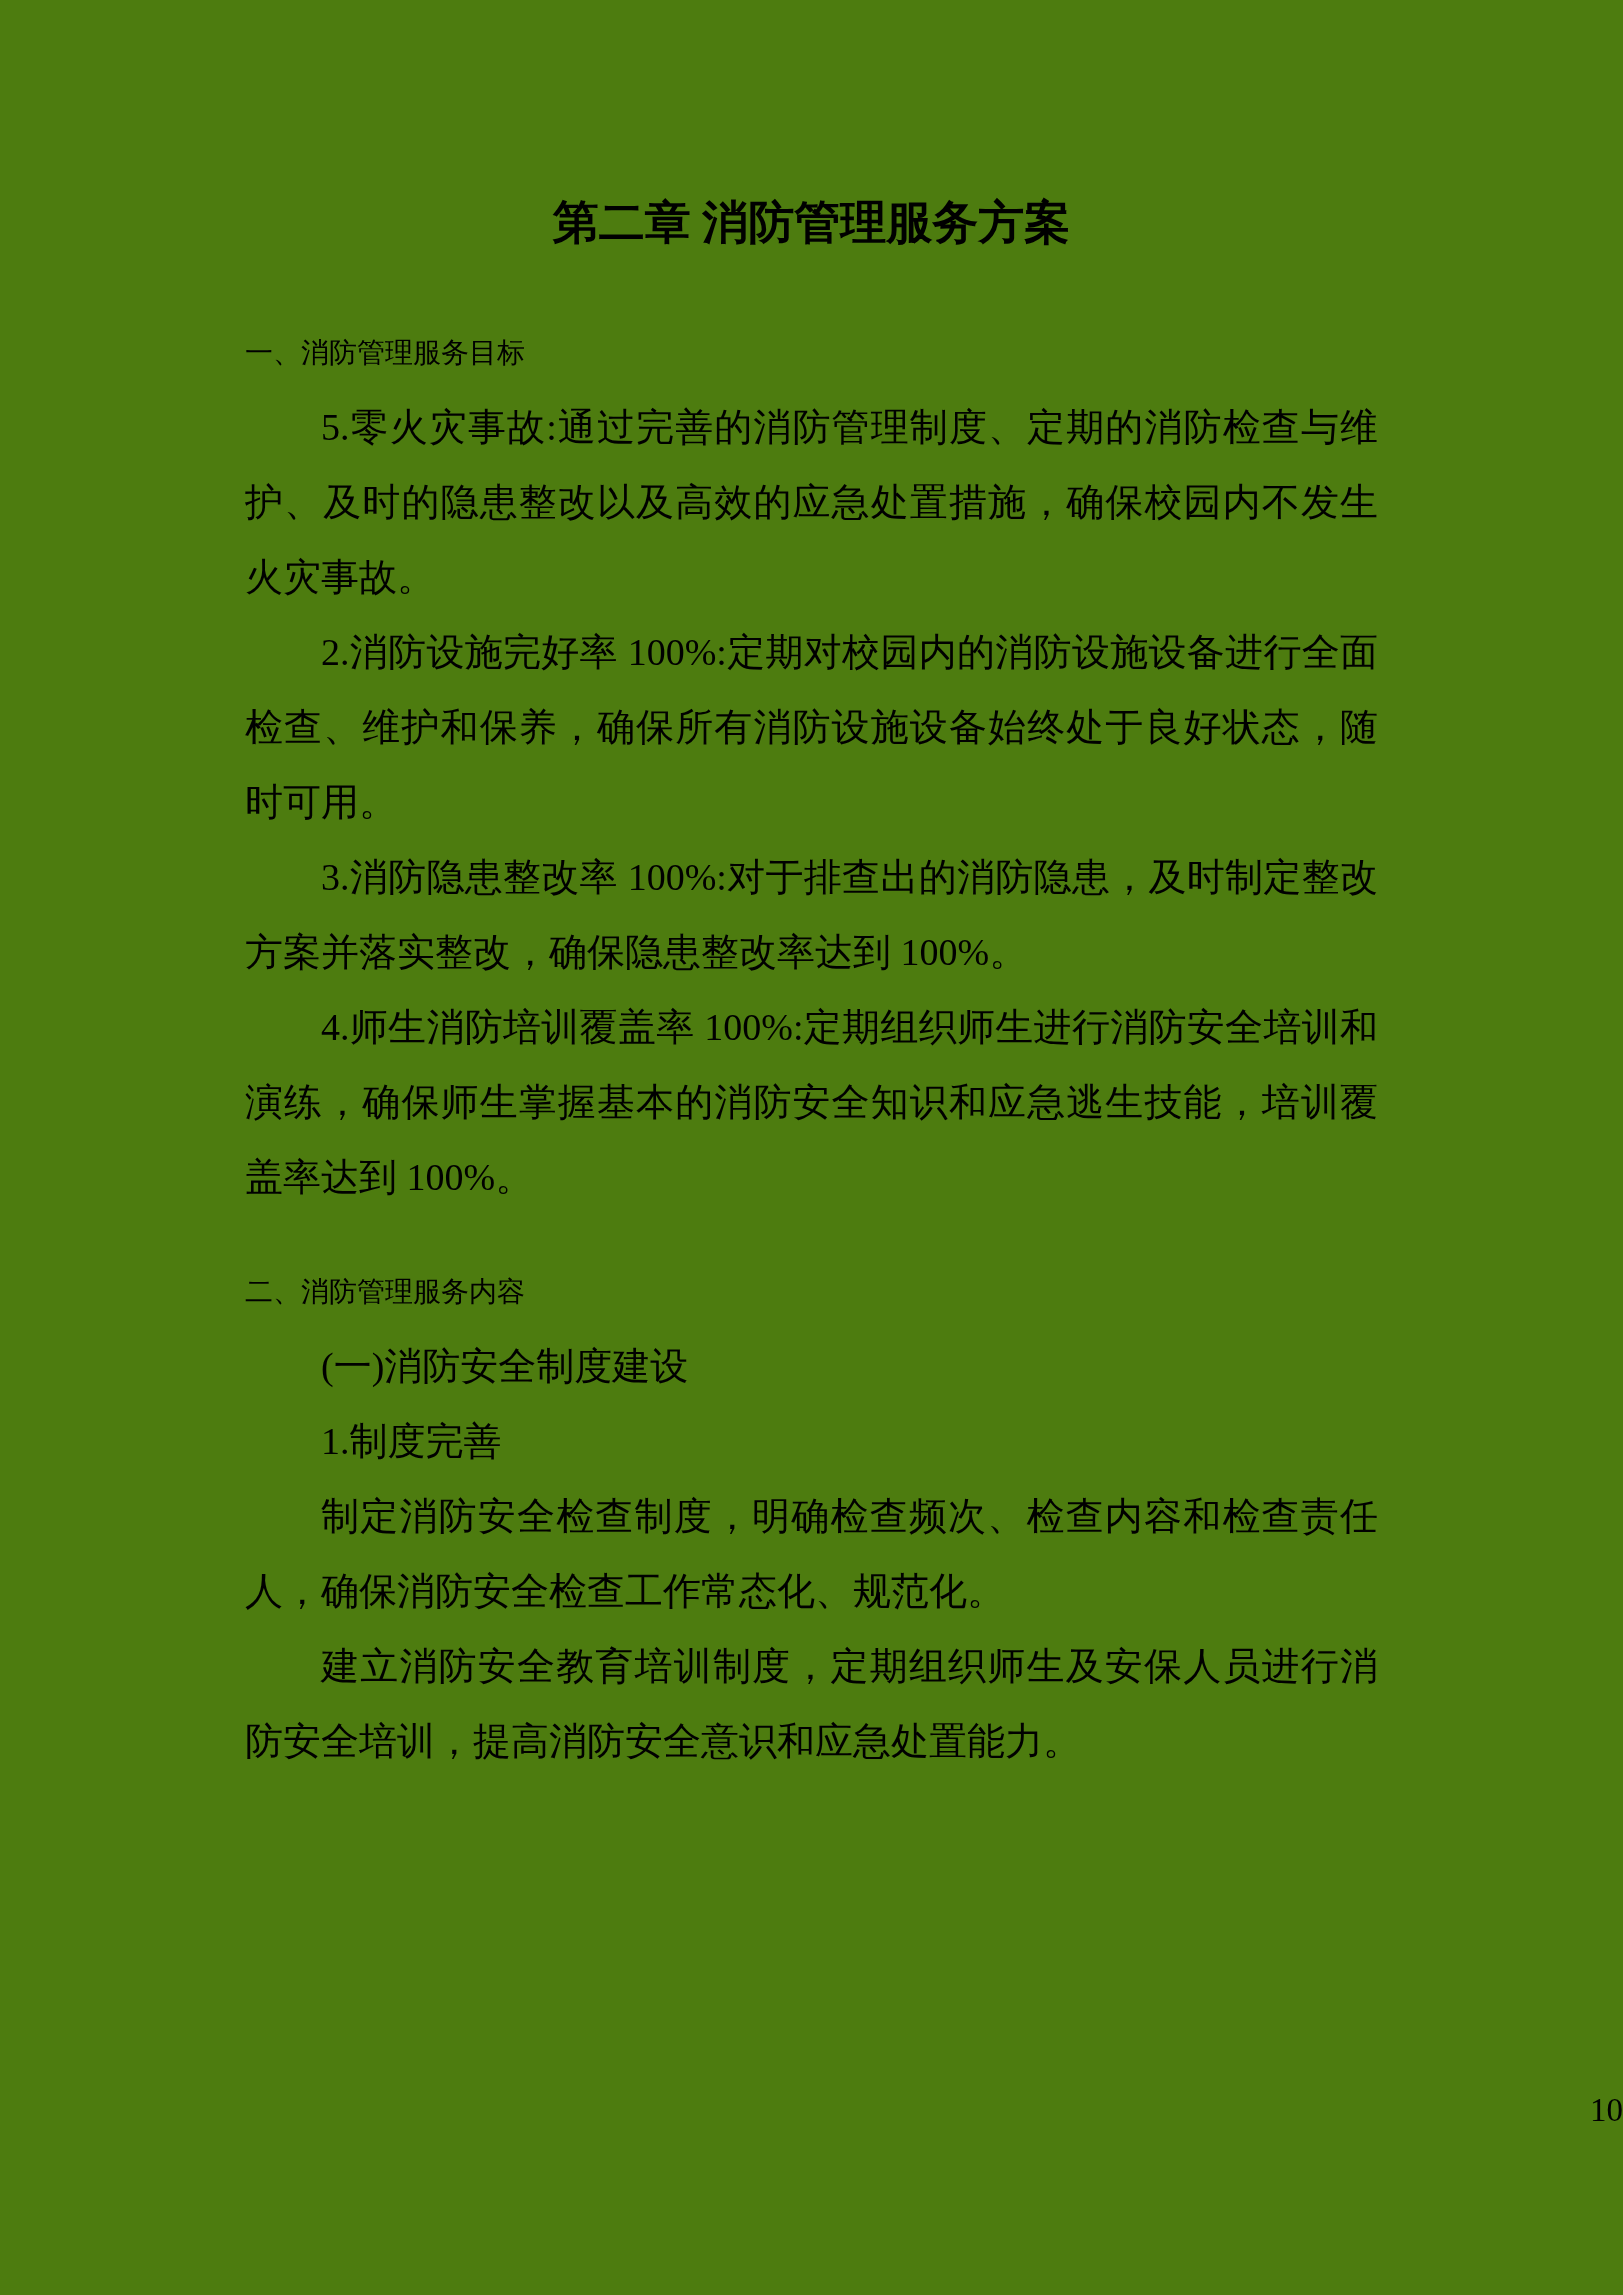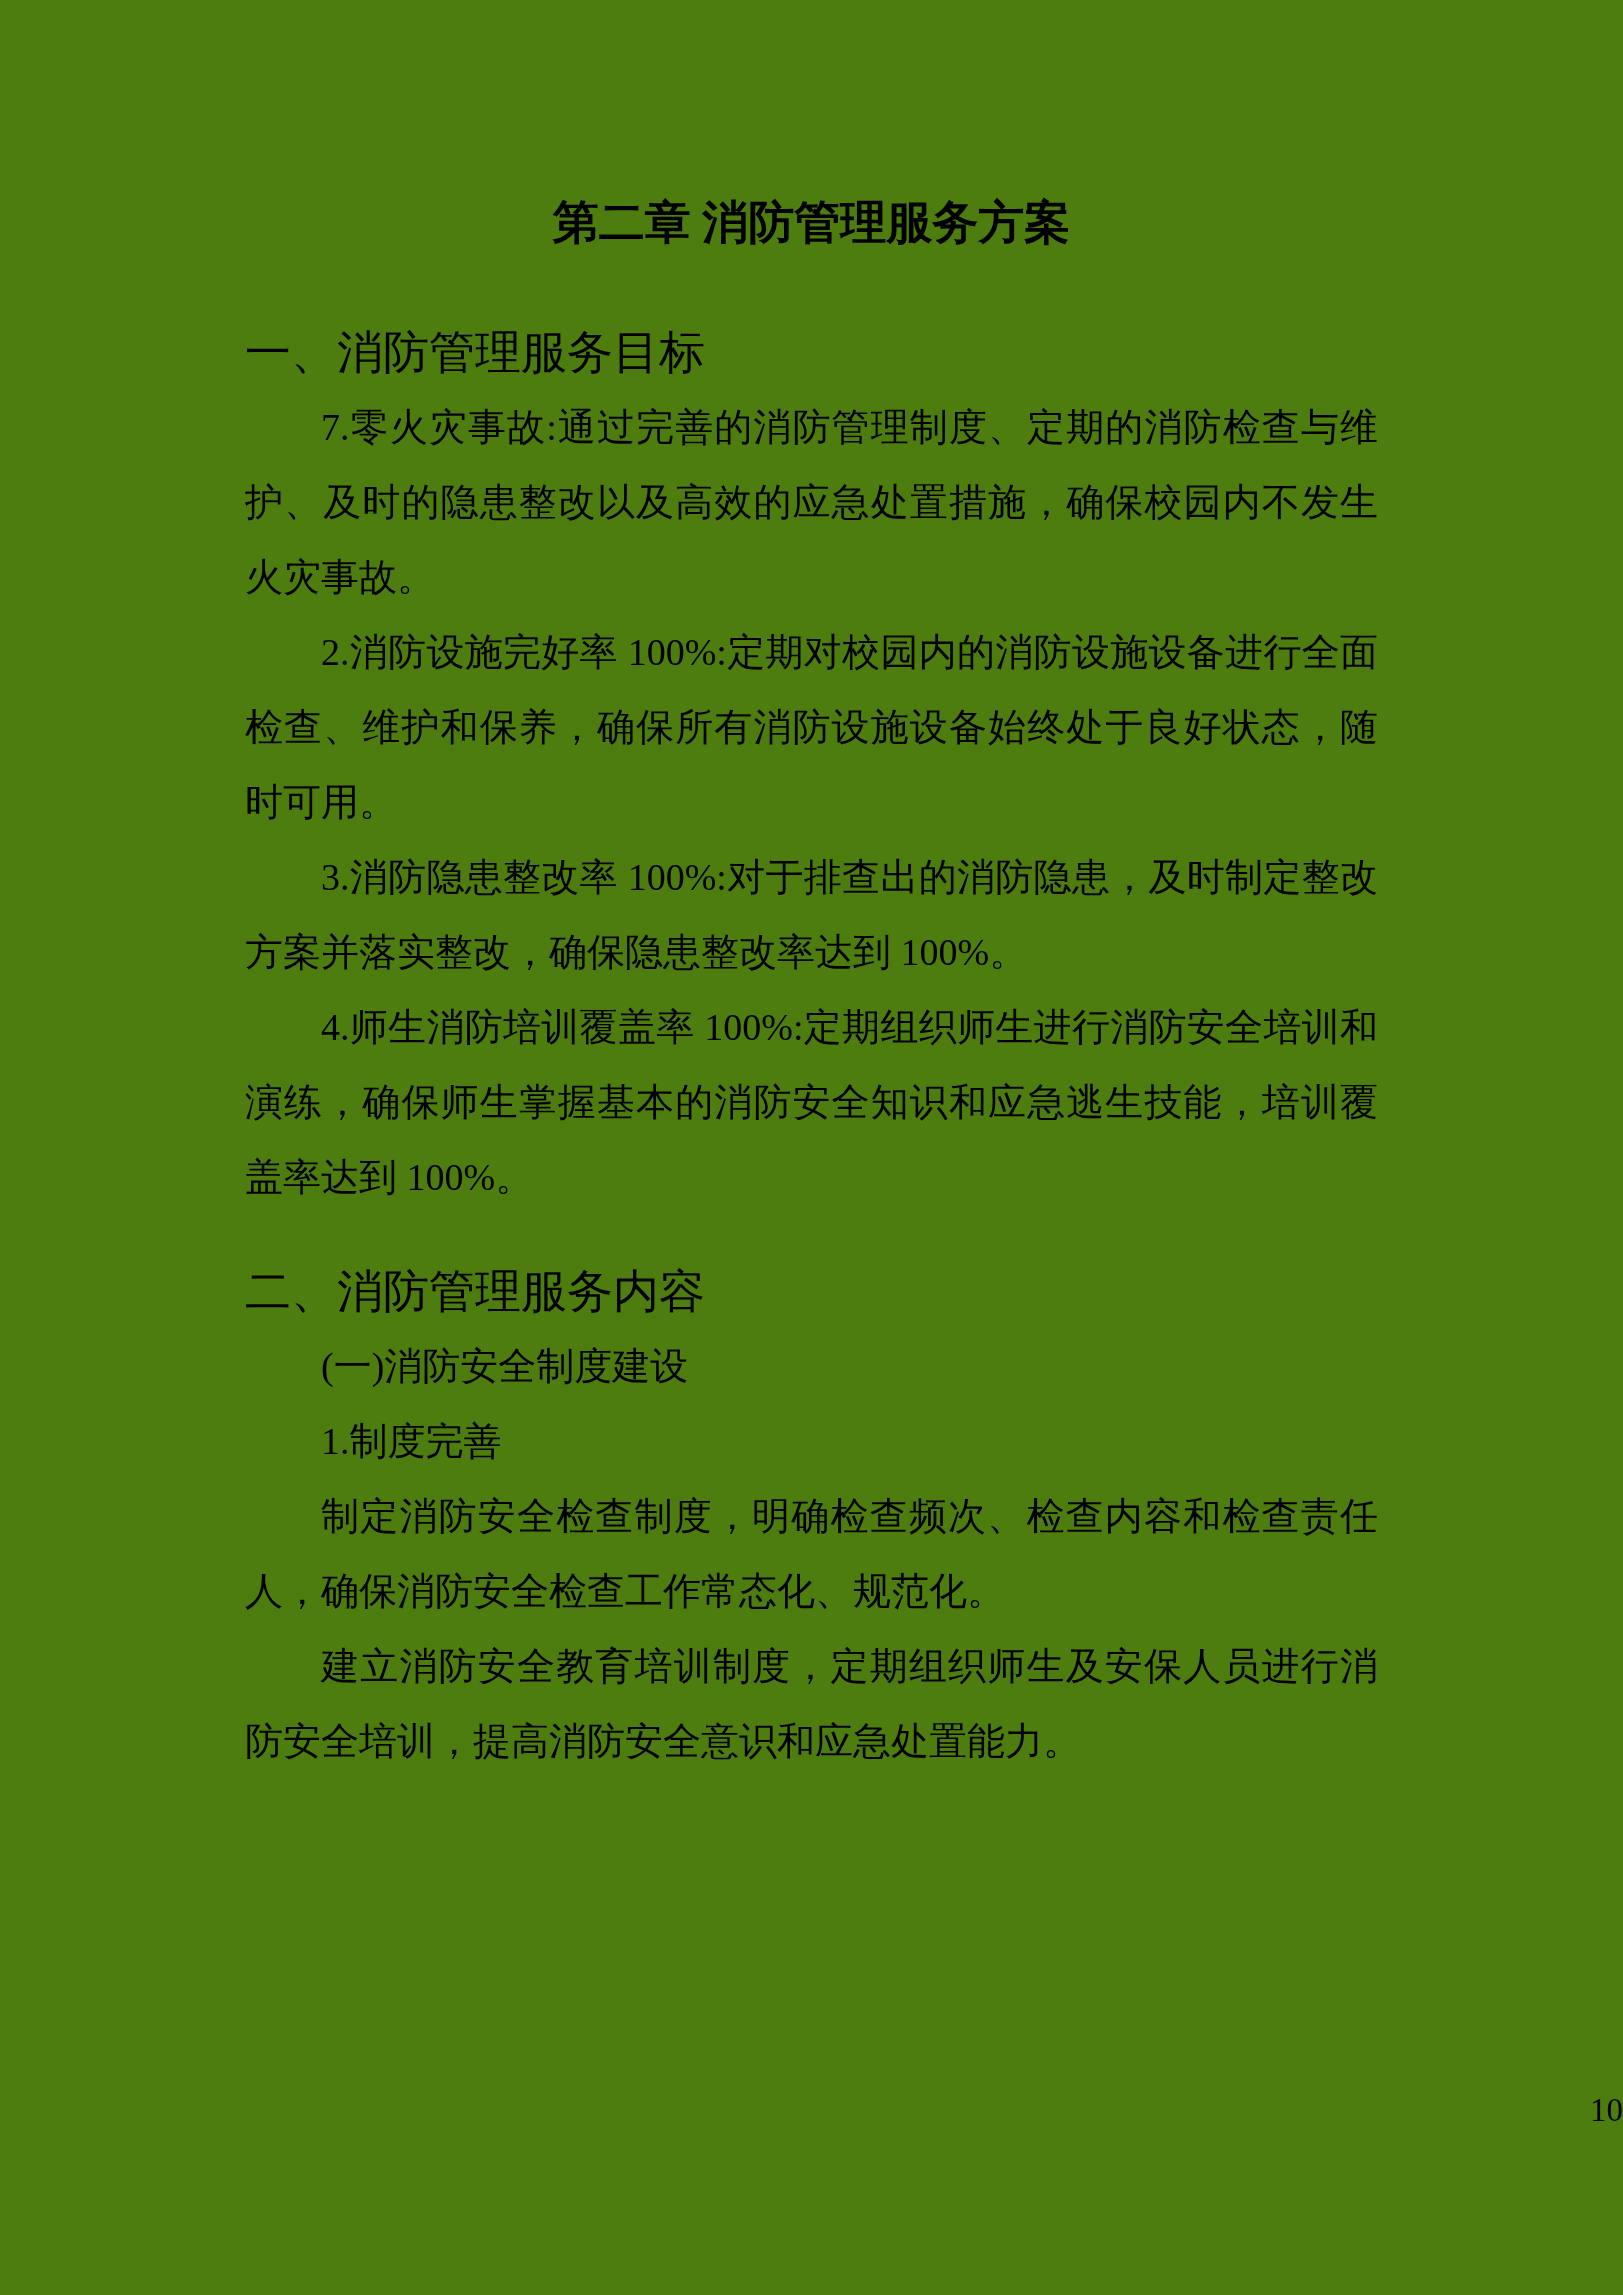--- a/index.html
+++ b/index.html
@@ -25,21 +25,21 @@
   }
   .doc-title {
     font-size: 46px;
     font-weight: bold;
     line-height: 75px;
     text-align: center;
     margin: 0;
     white-space: nowrap;
   }
   .heading-l1 {
-    font-size: 46px;
+    font-size: 28px;
     line-height: 75px;
     margin: 55px 0 0 0;
     text-align: left;
   }
   .heading-l1.with-gap {
     margin-top: 39px;
   }
   .sub-heading {
     font-size: 38px;
     line-height: 75px;
@@ -67,21 +67,21 @@
 </head>
 <body>
 
 <div class="page">
   <div class="content">
 
     <div class="doc-title">第二章 消防管理服务方案</div>
 
     <div class="heading-l1">一、消防管理服务目标</div>
 
-    <p class="body-para">7.零火灾事故:通过完善的消防管理制度、定期的消防检查与维护、及时的隐患整改以及高效的应急处置措施，确保校园内不发生火灾事故。</p>
+    <p class="body-para">5.零火灾事故:通过完善的消防管理制度、定期的消防检查与维护、及时的隐患整改以及高效的应急处置措施，确保校园内不发生火灾事故。</p>
 
     <p class="body-para">2.消防设施完好率 100%:定期对校园内的消防设施设备进行全面检查、维护和保养，确保所有消防设施设备始终处于良好状态，随时可用。</p>
 
     <p class="body-para">3.消防隐患整改率 100%:对于排查出的消防隐患，及时制定整改方案并落实整改，确保隐患整改率达到 100%。</p>
 
     <p class="body-para">4.师生消防培训覆盖率 100%:定期组织师生进行消防安全培训和演练，确保师生掌握基本的消防安全知识和应急逃生技能，培训覆盖率达到 100%。</p>
 
     <div class="heading-l1 with-gap">二、消防管理服务内容</div>
 
     <div class="sub-heading">(一)消防安全制度建设</div>

